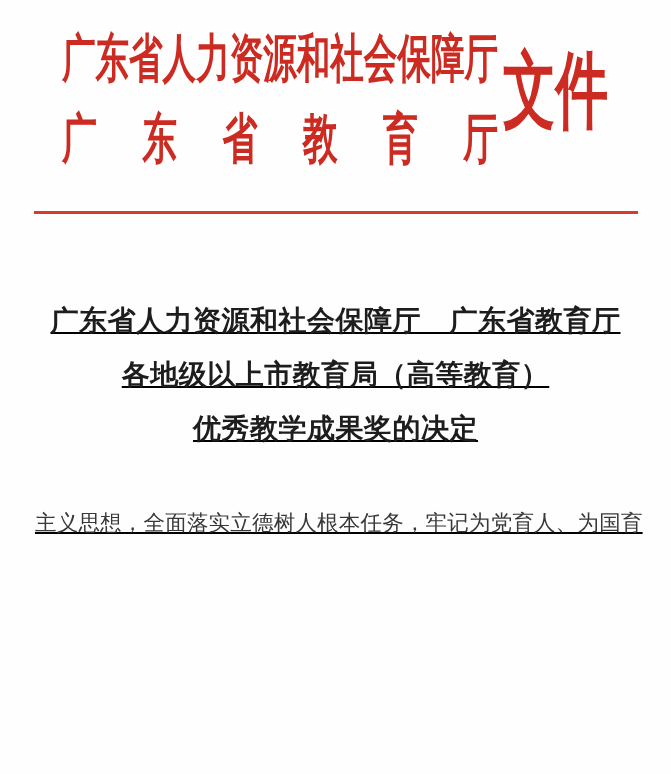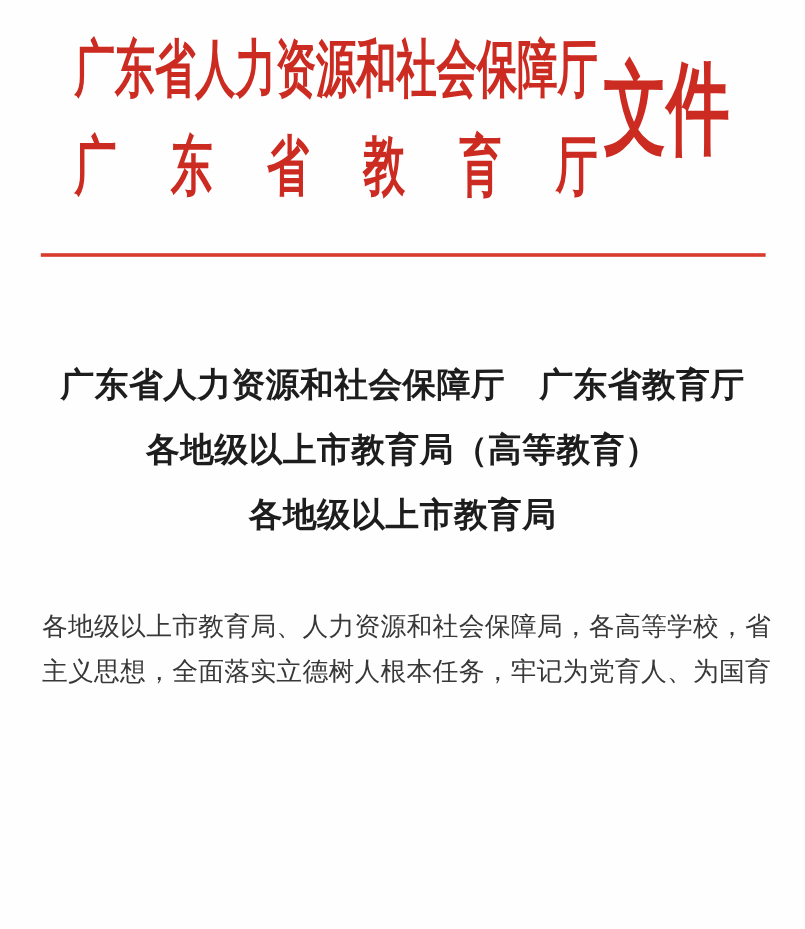--- a/index.html
+++ b/index.html
@@ -15,20 +15,21 @@
   body {
     background: var(--paper);
     font-family: "DejaVu Serif", "Liberation Serif", serif;
   }
   .page {
     position: relative;
     width: 671px;
     height: 774px;
     background: var(--paper);
     overflow: hidden;
+    text-decoration: underline;
   }
 
   
   .header { position: relative; height: 205px; }
   .agency {
     position: absolute;
     left: 62px;
     top: 28px;
     width: 676px;
     transform: scaleX(0.645);
@@ -116,21 +117,20 @@
     </div>
     <div class="doc-type">文件</div>
   </div>
 
 
   <div class="red-rule"></div>
 
   <div class="title">
     <div class="title-line">广东省人力资源和社会保障厅　广东省教育厅</div>
     <div class="title-line">各地级以上市教育局（高等教育）</div>
-    <div class="title-line">各地级以上市教育局</div>
+    <div class="title-line">优秀教学成果奖的决定</div>
   </div>
 
   <div class="body-text">
-    <div class="body-line">各地级以上市教育局、人力资源和社会保障局，各高等学校，省</div>
     <div class="body-line">主义思想，全面落实立德树人根本任务，牢记为党育人、为国育</div>
   </div>
 
 </div>
 
 </body></html>

